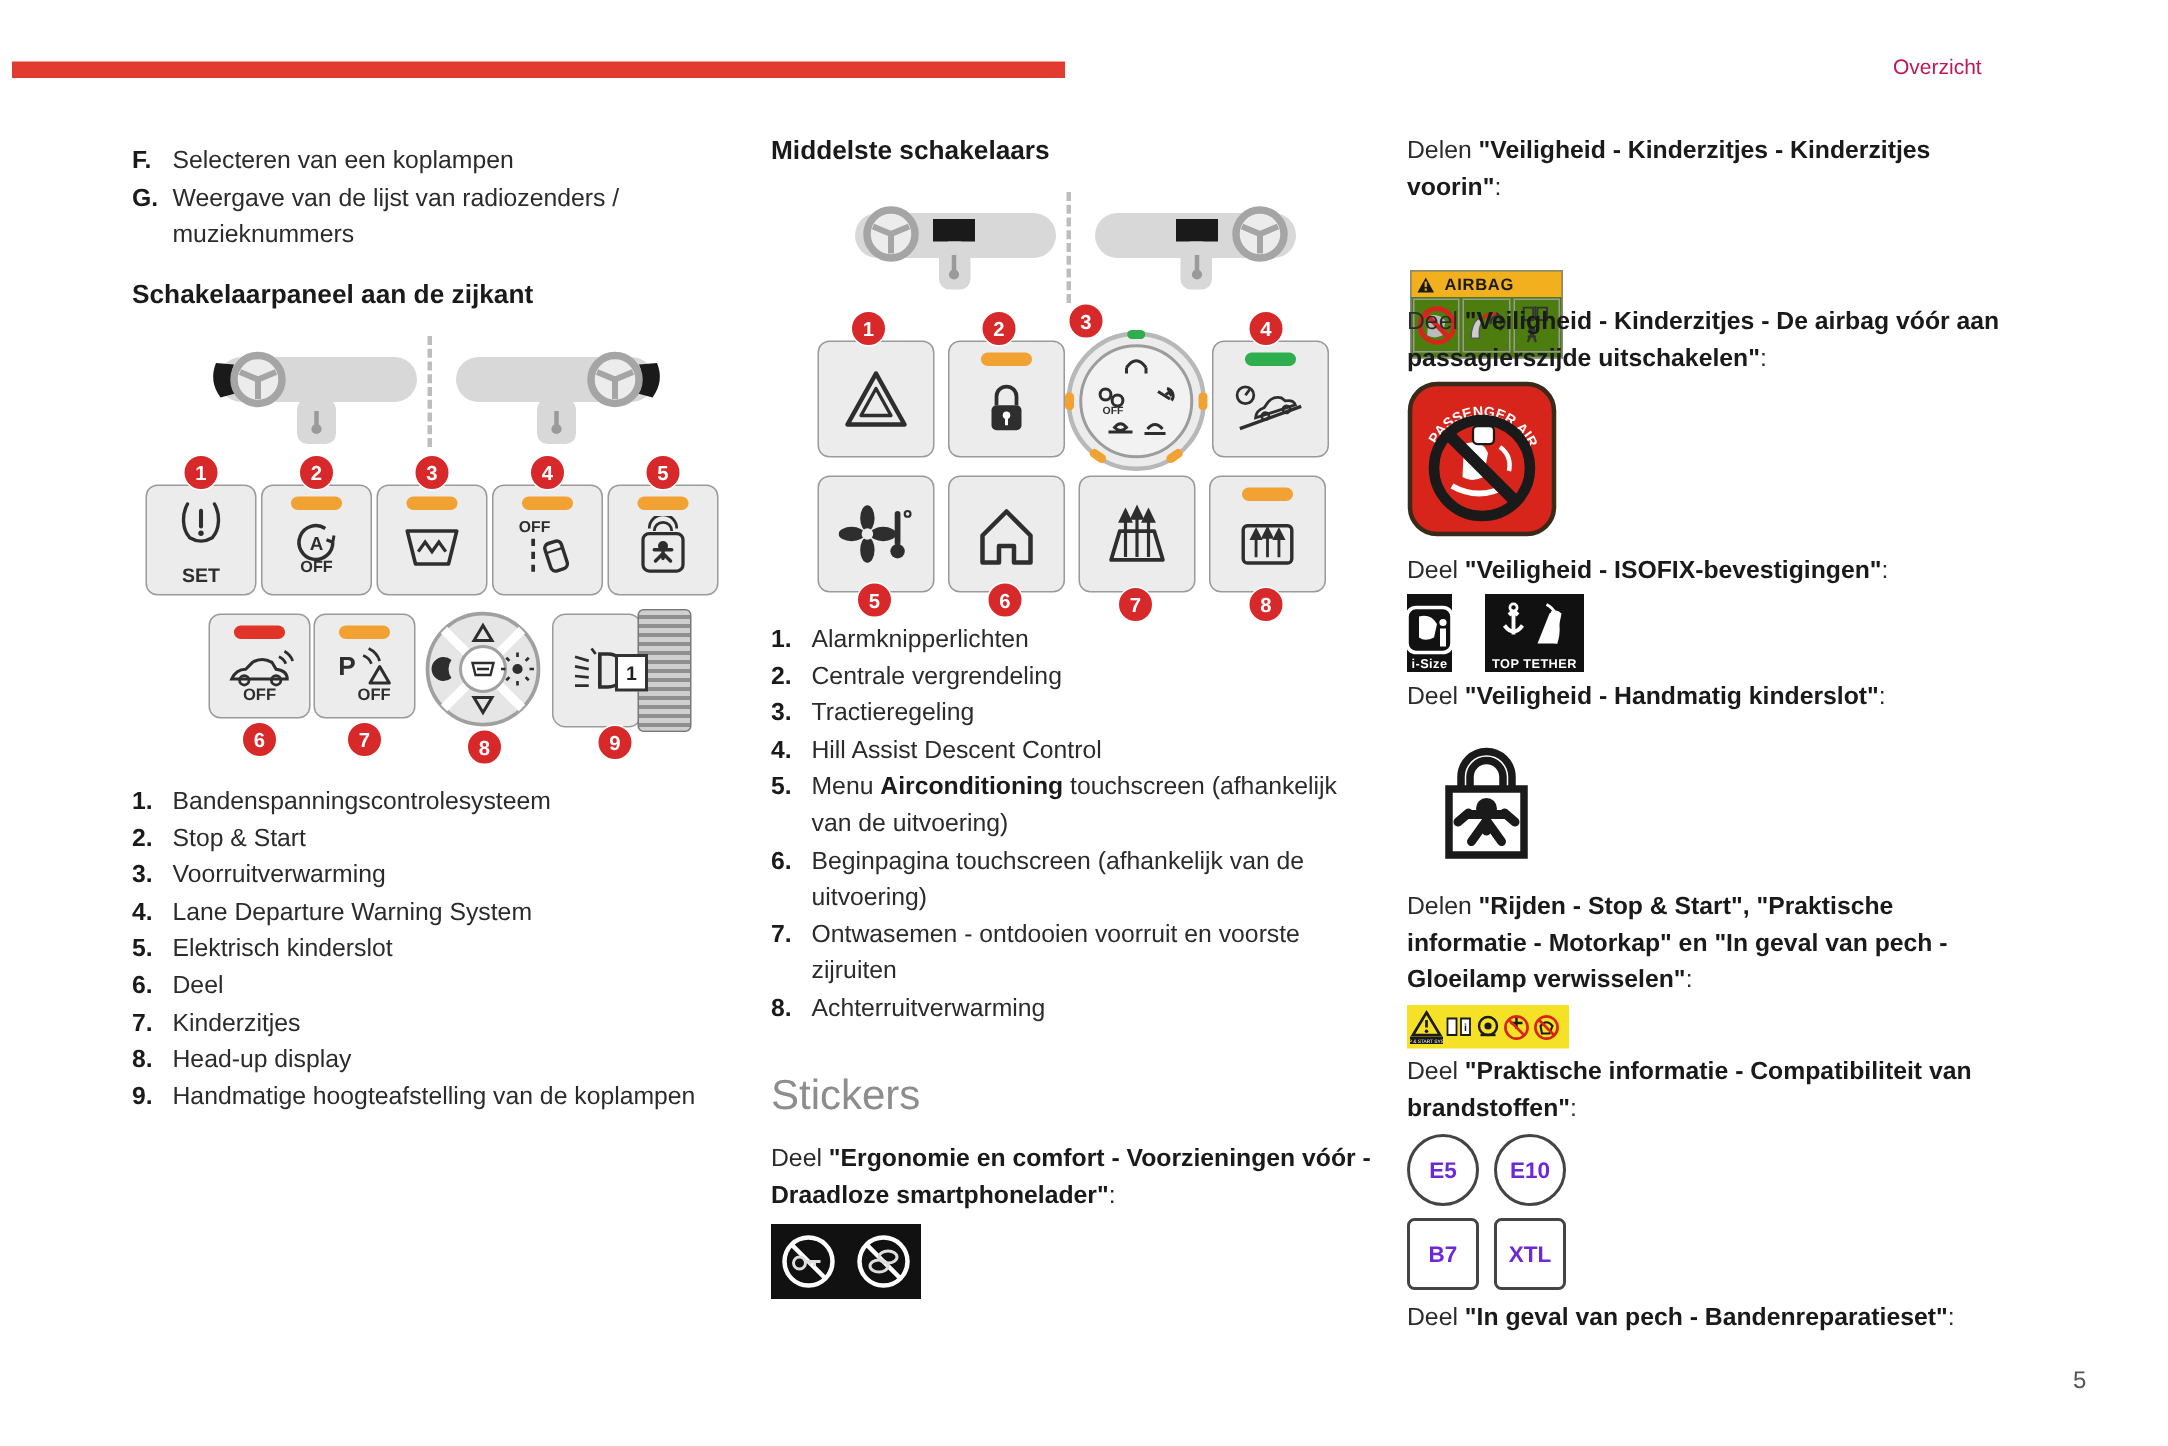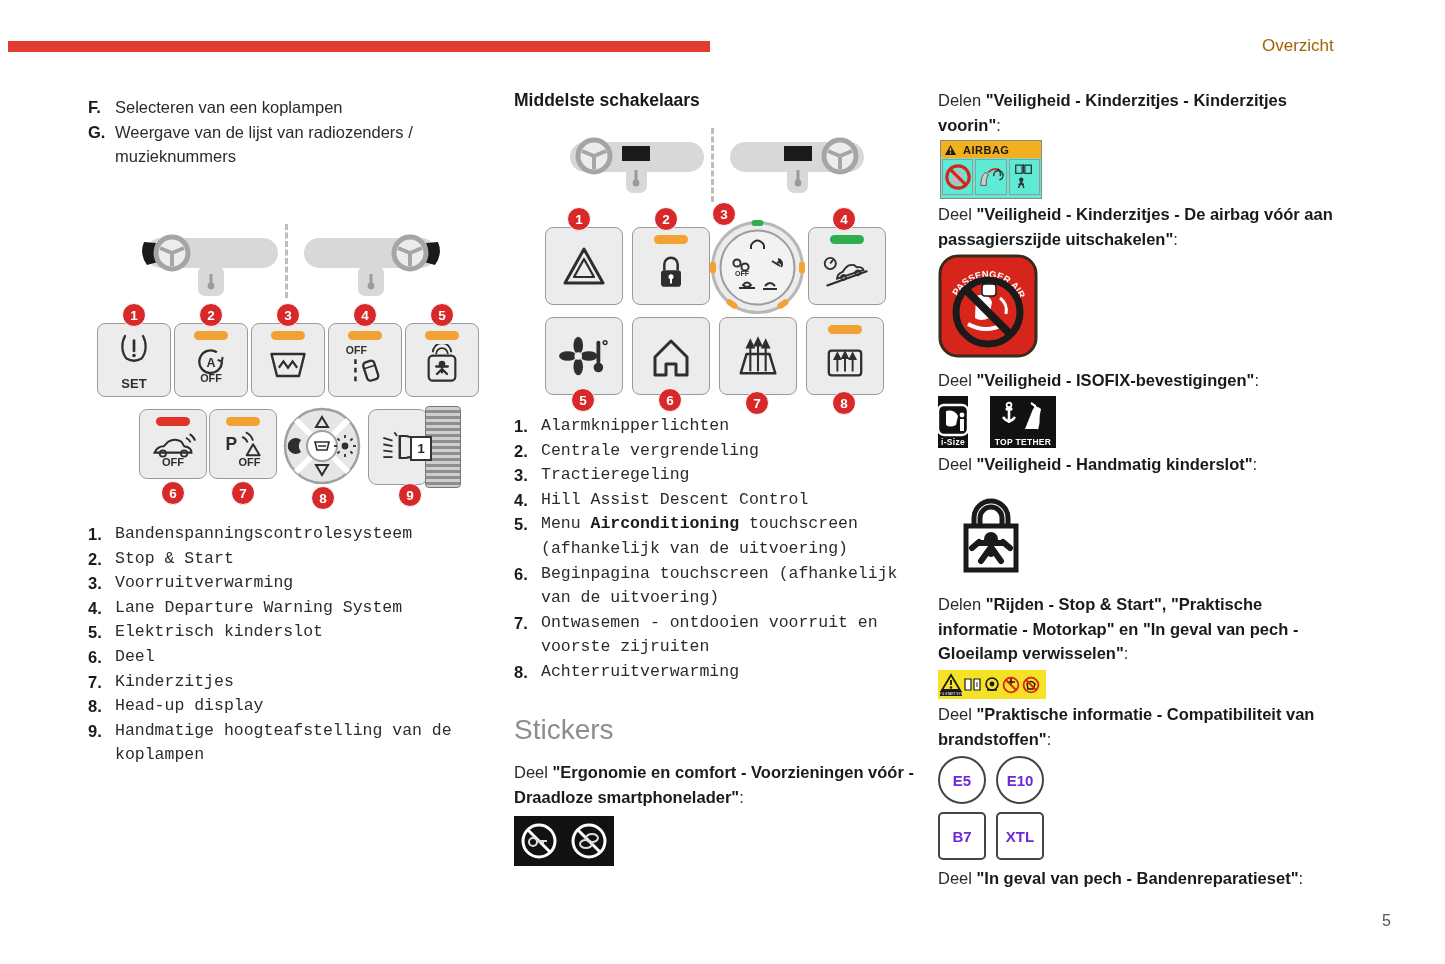--- a/index.html
+++ b/index.html
@@ -2,43 +2,43 @@
 <html><head>
 <meta charset="utf-8">
 <style>
   html,body{margin:0;padding:0;background:#fff;}
   .page{position:relative;width:1445px;height:964px;background:#fff;overflow:hidden;
         font-family:"Liberation Sans","DejaVu Sans",sans-serif;color:#2b2b2b;}
   .abs{position:absolute;}
   .b{font-weight:700;color:#1a1a1a;}
   
   .redbar{left:8px;top:41px;width:702px;height:11px;background:#e23b2f;}
-  .hdr-title{left:1262px;top:36px;font-size:17px;color:#a16207;}
+  .hdr-title{left:1262px;top:36px;font-size:14px;color:#be185d;}
   
   .h3{font-size:17.5px;font-weight:700;color:#1a1a1a;}
   .ref{width:400px;font-size:16.5px;line-height:24.5px;margin:0;}
   .numlist .li{display:flex;font-size:16.5px;line-height:24.6px;}
   .numlist .num{width:27px;flex:none;font-weight:700;color:#1a1a1a;}
-  .numlist .txt{flex:1;font-family:Liberation Mono, monospace;}
+  .numlist .txt{flex:1;}
   .fg-row{display:flex;font-size:16.5px;line-height:24.5px;width:340px;}
   .fg-label{width:27px;flex:none;font-weight:700;color:#1a1a1a;}
   
   .btn{position:absolute;background:#ececec;border:1.6px solid #9a9a9a;border-radius:8px;
        display:flex;flex-direction:column;align-items:center;justify-content:center;}
   .led{position:absolute;top:7px;left:50%;transform:translateX(-50%);width:34px;height:9px;
        border-radius:5px;background:#f2a233;}
   .led.red{background:#e03428}.led.green{background:#2fae4e}
   .badge{position:absolute;width:22px;height:22px;border-radius:50%;background:#d7282a;color:#fff;
          font-weight:700;font-size:13.5px;display:flex;align-items:center;justify-content:center;
          border:1.5px solid #fff;z-index:5;}
   .btnlabel{font-size:13px;font-weight:700;color:#2e2e2e;line-height:13px;}
   .divider{border-left:3px dashed #bdbdbd;}
   
   .sticker-black{background:#111;display:flex;align-items:center;justify-content:space-around;}
-  .airbag-sticker{width:100px;height:57px;border:1px solid #888;background:#5eead4;}
+  .airbag-sticker{width:100px;height:57px;border:1px solid #888;background:#4d7c0f;margin-top:40px;}
   .airbag-head{height:17px;background:#f2b01e;display:flex;align-items:center;gap:6px;padding:0 3px;}
   .airbag-head .t{font-size:11px;font-weight:700;color:#1a1a1a;letter-spacing:.5px;}
   .airbag-body{display:flex;height:38px;}
   .airbag-cell{flex:1;border:1px solid #999;margin:1px;display:flex;align-items:center;justify-content:center;}
   .blk{background:#111;display:flex;flex-direction:column;align-items:center;justify-content:flex-end;}
   .blk .cap{color:#fff;font-size:8.5px;font-weight:700;line-height:11px;letter-spacing:.3px;}
   .fuel{border:2.2px solid #444;color:#6d28d9;font-weight:700;font-size:15px;
         display:flex;align-items:center;justify-content:center;background:#fff;}
   .fuel.circle{width:44px;height:44px;border-radius:50%;}
   .fuel.square{width:44px;height:44px;border-radius:5px;}
@@ -64,20 +64,21 @@
     <div class="fg-row">
       <span class="fg-label">F.</span>
       <span>Selecteren van een koplampen</span>
     </div>
     <div class="fg-row">
       <span class="fg-label">G.</span>
       <span>Weergave van de lijst van radiozenders / muzieknummers</span>
     </div>
   </div>
 
+  <div class="abs h3" style="left:88px;top:186px;">Schakelaarpaneel aan de zijkant</div>
 
   <div class="abs" style="left:88px;top:224px;width:400px;height:80px;">
     <svg class="abs" style="left:48px;top:2px;" width="150" height="75" viewBox="0 0 150 75">
       <rect x="10" y="12" width="132" height="30" rx="15" fill="#d8d8d8"></rect>
       <path d="M8,16 q-5,12 3,23 l11,-3 q-6,-10 -2,-19 z" fill="#1a1a1a"></path>
       <circle cx="36" cy="27" r="16" fill="#ececec" stroke="#a5a5a5" stroke-width="5"></circle>
       <path d="M36,27 L36,40 M36,27 L24,22 M36,27 L48,22" stroke="#a5a5a5" stroke-width="4" fill="none"></path>
       <rect x="62" y="40" width="26" height="30" rx="7" fill="#d8d8d8"></rect>
       <line x1="75" y1="48" x2="75" y2="58" stroke="#9a9a9a" stroke-width="3"></line>
       <circle cx="75" cy="60" r="3.4" fill="#9a9a9a"></circle>

